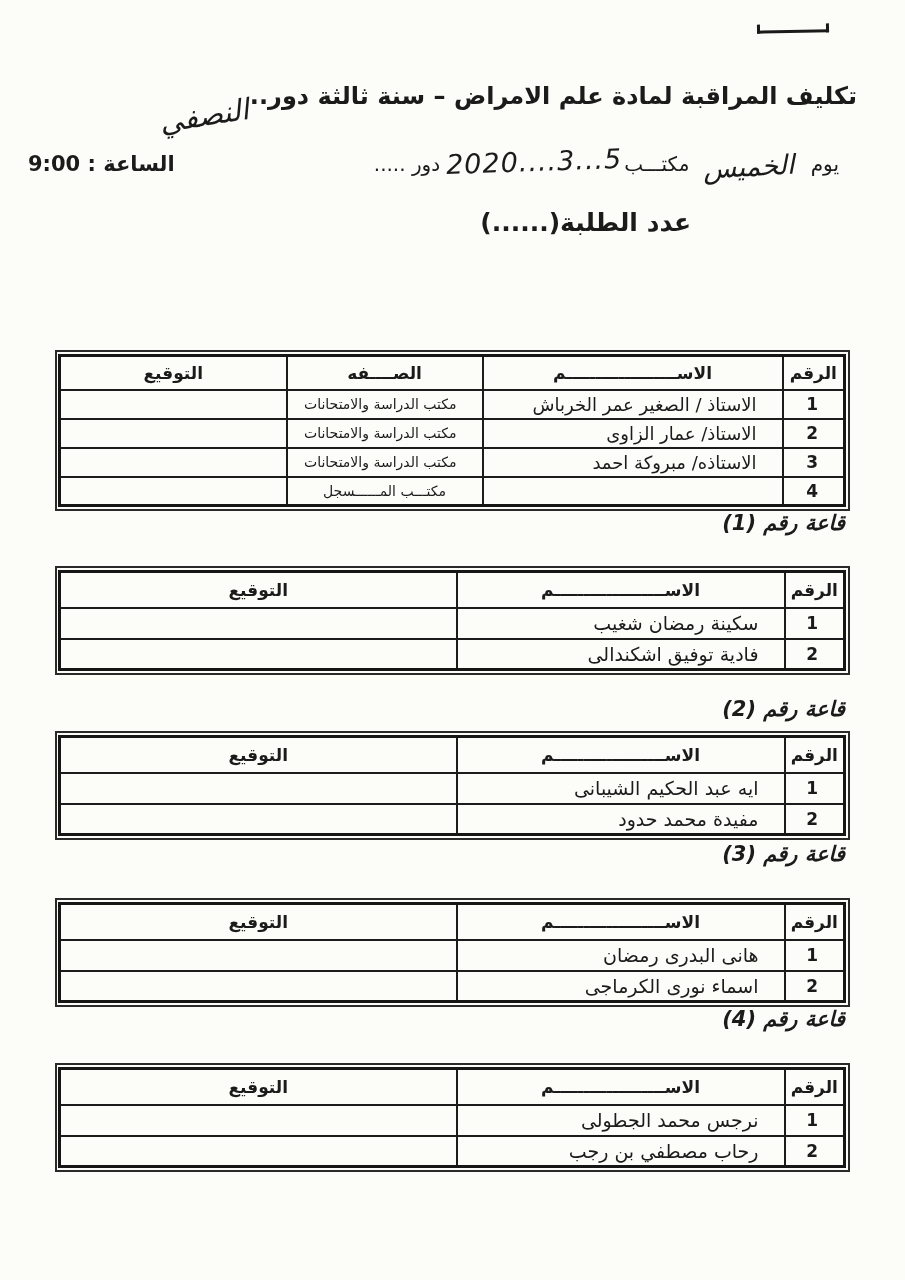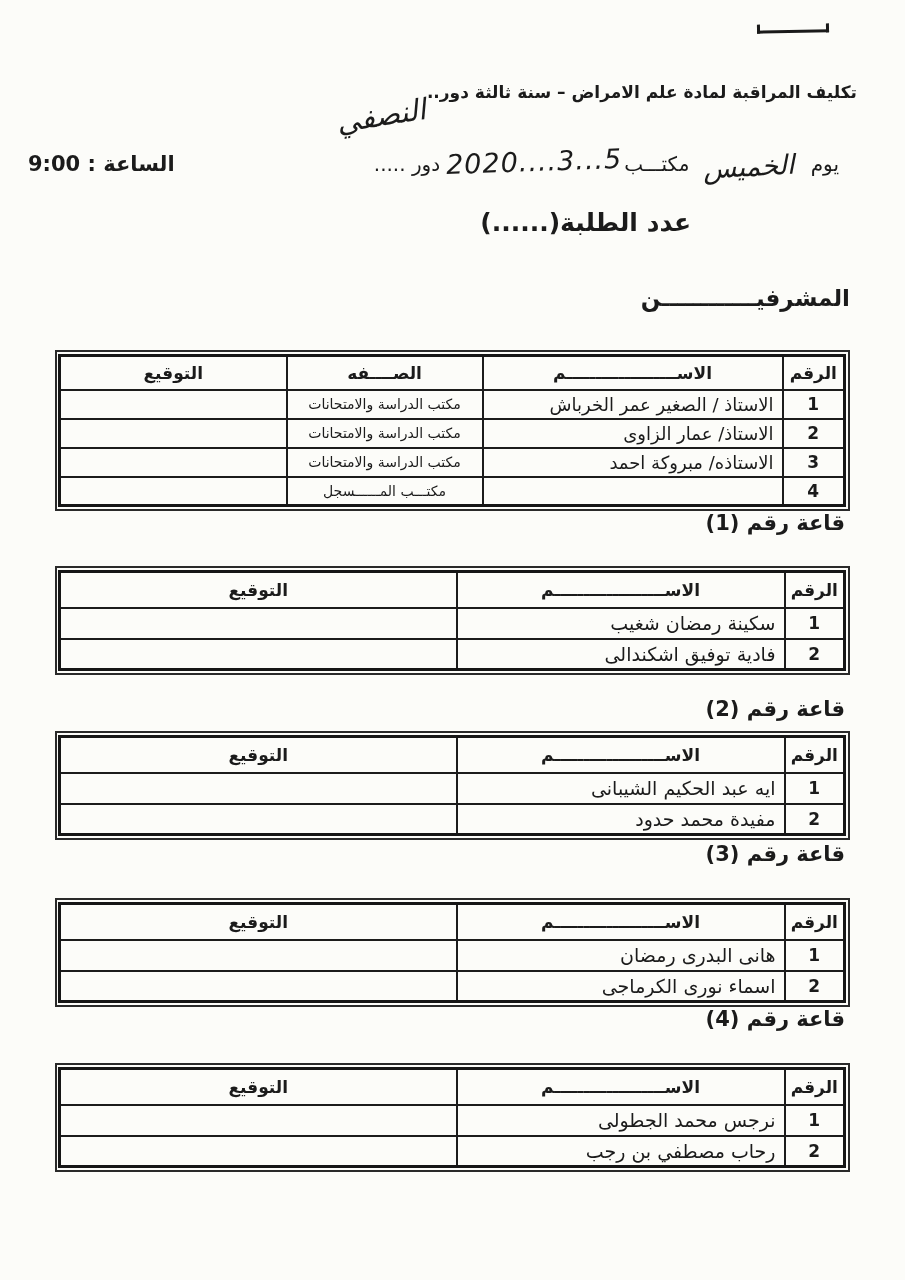--- a/index.html
+++ b/index.html
@@ -18,21 +18,21 @@
     position:absolute;top:24px;left:757px;width:66px;height:6px;
     border-bottom:3px solid #1a1a1a;
     border-left:3px solid #1a1a1a;
     border-right:3px solid #1a1a1a;
     transform:rotate(-1deg);
   }
   .title-row{
     position:absolute;top:82px;right:48px;
     display:flex;align-items:flex-start;gap:4px;white-space:nowrap;
   }
-  .title-printed{font-weight:bold;font-size:17px;letter-spacing:.5px;}
+  .title-printed{font-weight:bold;font-size:24px;letter-spacing:.5px;}
   .hand{font-style:italic;font-weight:400;}
   .title-hand{
     font-size:29px;position:relative;top:10px;
     transform:rotate(-9deg);transform-origin:right top;
   }
   .date-row{
     position:absolute;top:148px;right:66px;left:28px;
     display:flex;align-items:center;white-space:nowrap;
     font-size:20px;
   }
@@ -55,34 +55,34 @@
     position:absolute;right:55px;width:795px;
     border:2px solid #2a2a2a;padding:2px;background:#fcfcf9;
     box-sizing:border-box;
   }
   .tbl{
     width:100%;border-collapse:collapse;table-layout:fixed;
     border:3px solid #161616;
   }
   .tbl th,.tbl td{
     border:2px solid #1c1c1c;
-    padding:0 8px;overflow:hidden;white-space:nowrap;
+    padding:0 25px;overflow:hidden;white-space:nowrap;
     vertical-align:middle;
   }
   .tbl th{font-weight:bold;font-size:17px;text-align:center;padding:0 4px;}
   .cell-num{text-align:center;font-weight:bold;font-size:17px;}
   .cell-name{font-size:18px;text-align:right;}
   .cell-role{font-size:14px;text-align:center;}
   .cell-sig{background:#fcfcf9;}
   .sup-wrap{top:350px;}
   .sup-tbl thead tr{height:34px;}
   .sup-tbl tbody tr{height:29px;}
   .room-heading{
     position:absolute;right:60px;
-    font-weight:bold;font-size:21px;
+    font-weight:bold;font-size:21px;font-style:italic;
   }
   #room1-heading{top:511px;}
   #room2-heading{top:677px;margin-top:20px;}
   #room3-heading{top:842px;}
   #room4-heading{top:1007px;}
   #room1-table{top:566px;}
   #room2-table{top:731px;}
   #room3-table{top:898px;}
   #room4-table{top:1063px;}
   .room-tbl thead tr{height:36px;}
@@ -113,21 +113,20 @@
     <span class="day-label">يوم</span>
     <span class="hand day-hand">الخميس</span>
     <span class="date-label">مكتـــب</span>
     <span class="hand date-hand">5...3....2020</span>
     <span class="round-label">دور .....</span>
     <span class="time-label">الساعة : 9:00</span>
   </div>
 
   <div class="students-count">عدد الطلبة(......)</div>
 
-  <div class="supervisors-heading">المشرفيــــــــــــن</div>
 
   <div class="tblwrap sup-wrap">
     <table class="tbl sup-tbl">
       <colgroup>
           <col class="c-num">
           <col class="c-name">
           <col class="c-role">
           <col class="c-sig">
         </colgroup>
       <thead>

